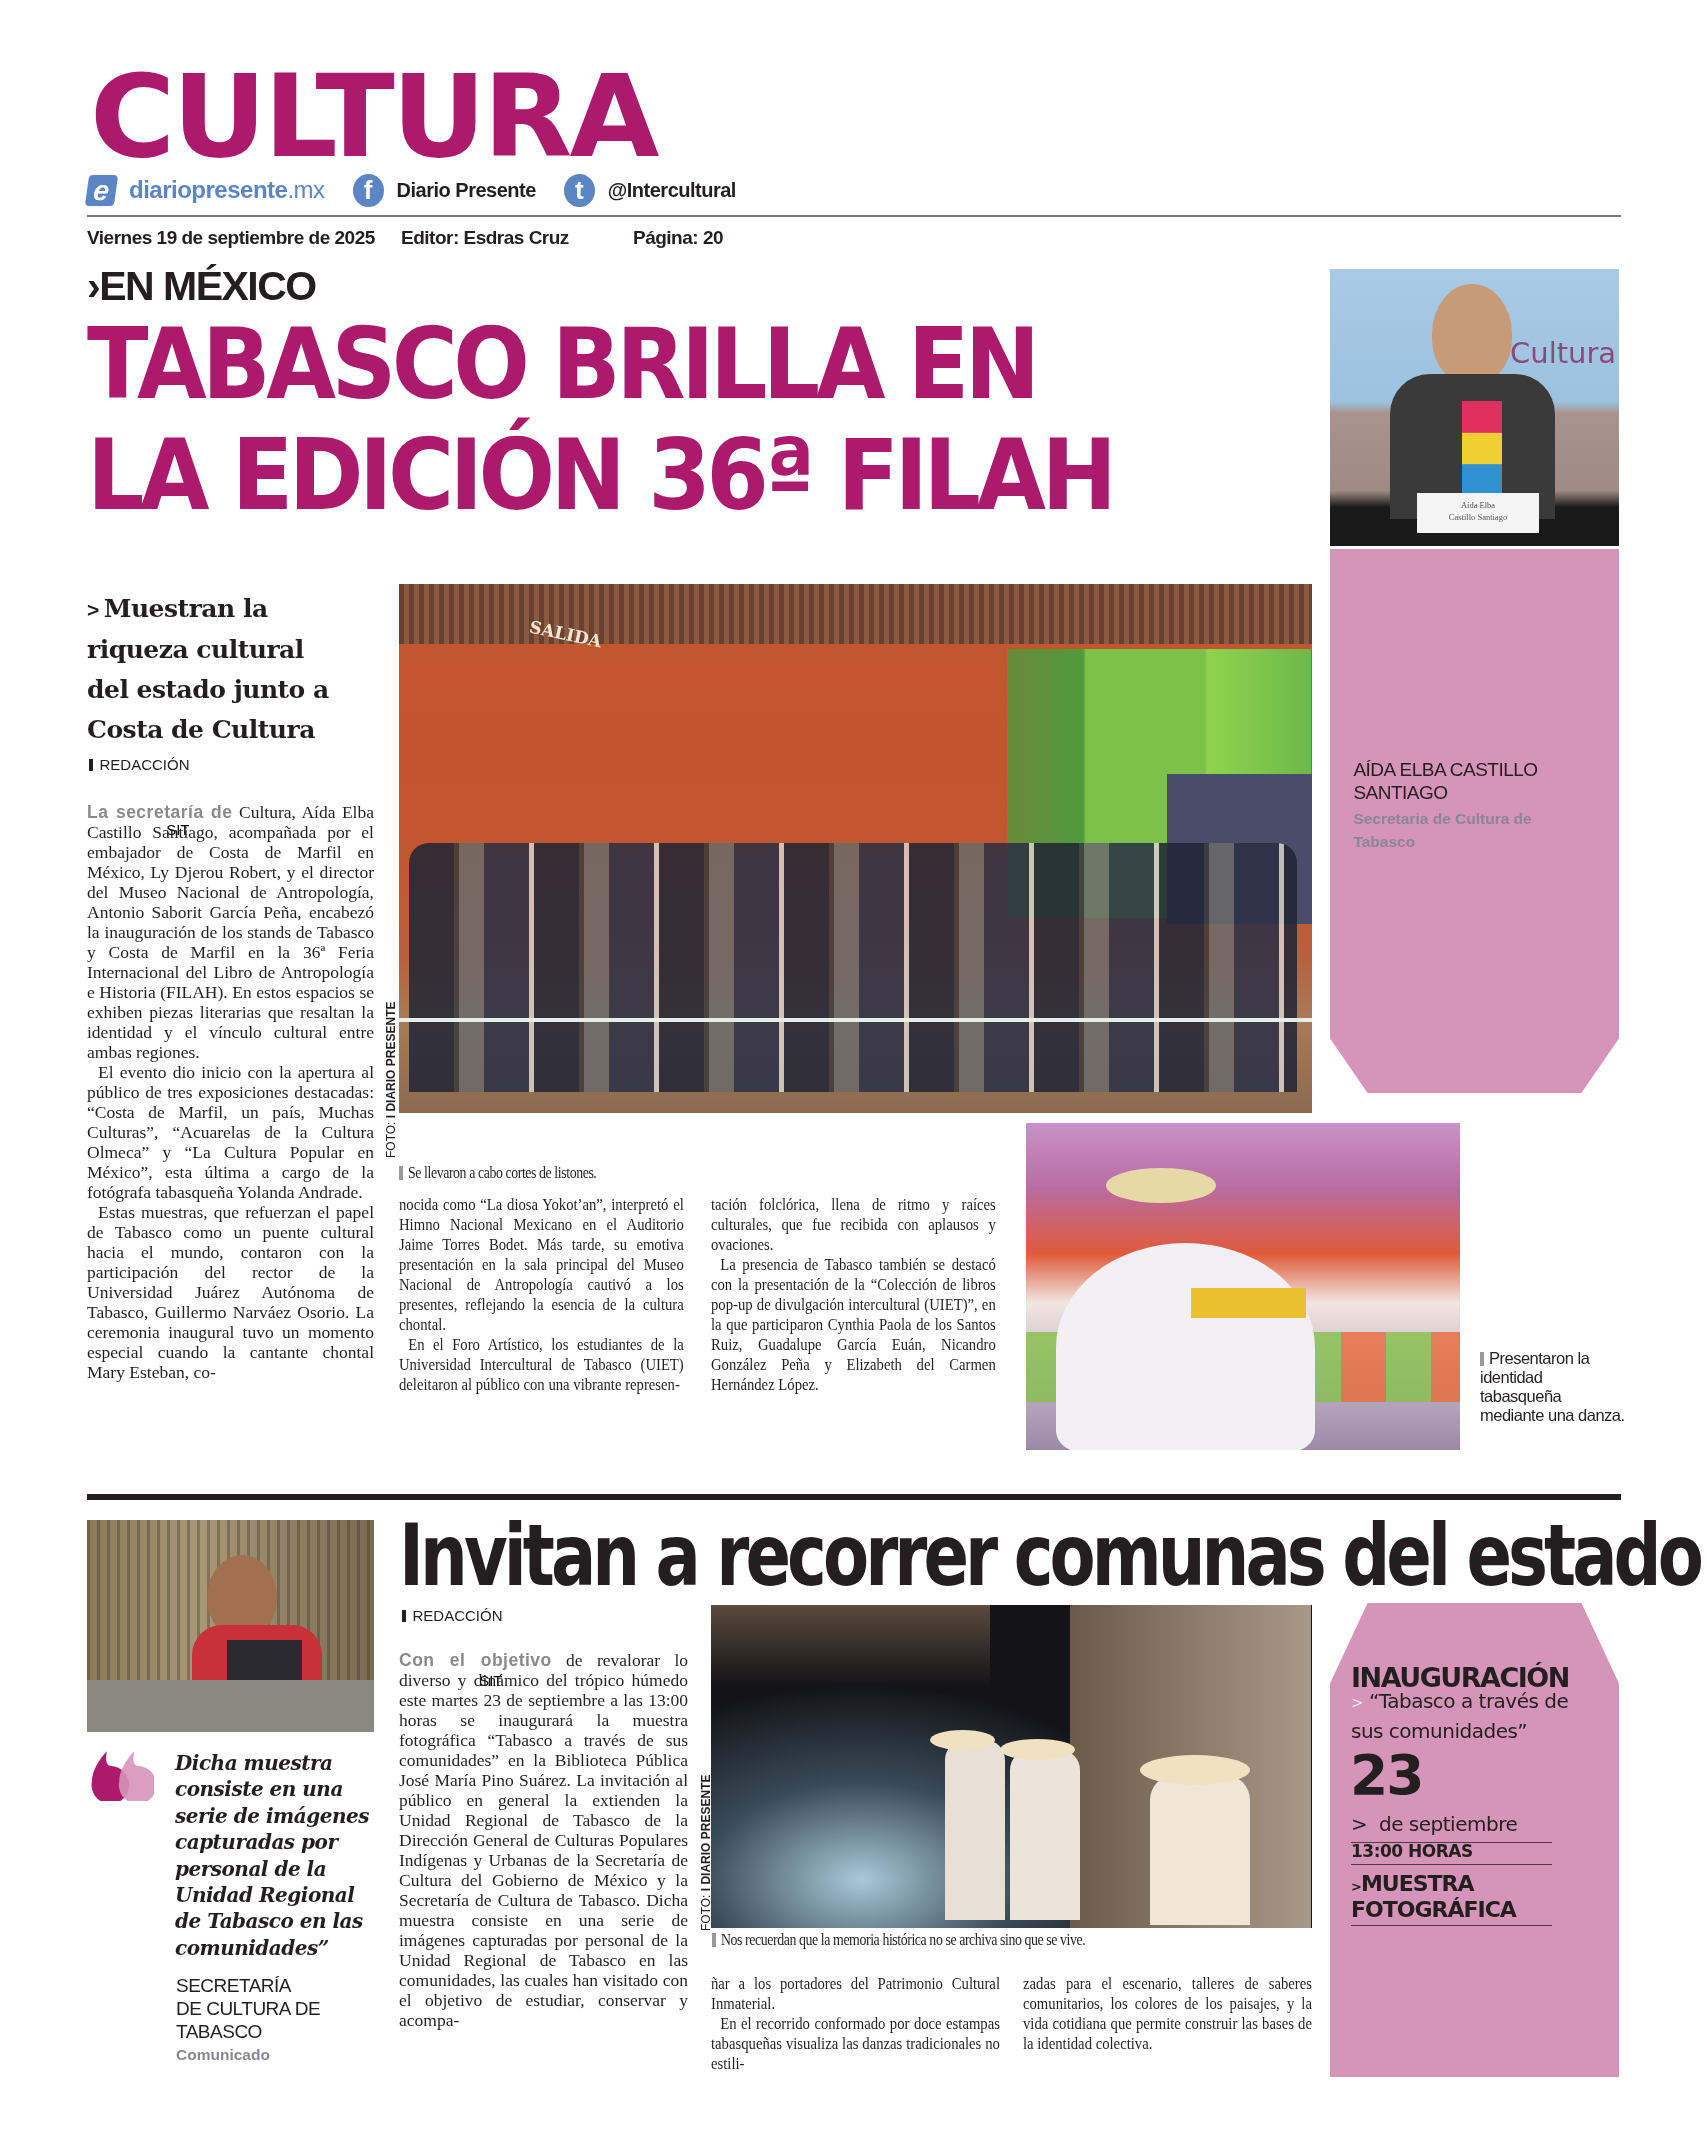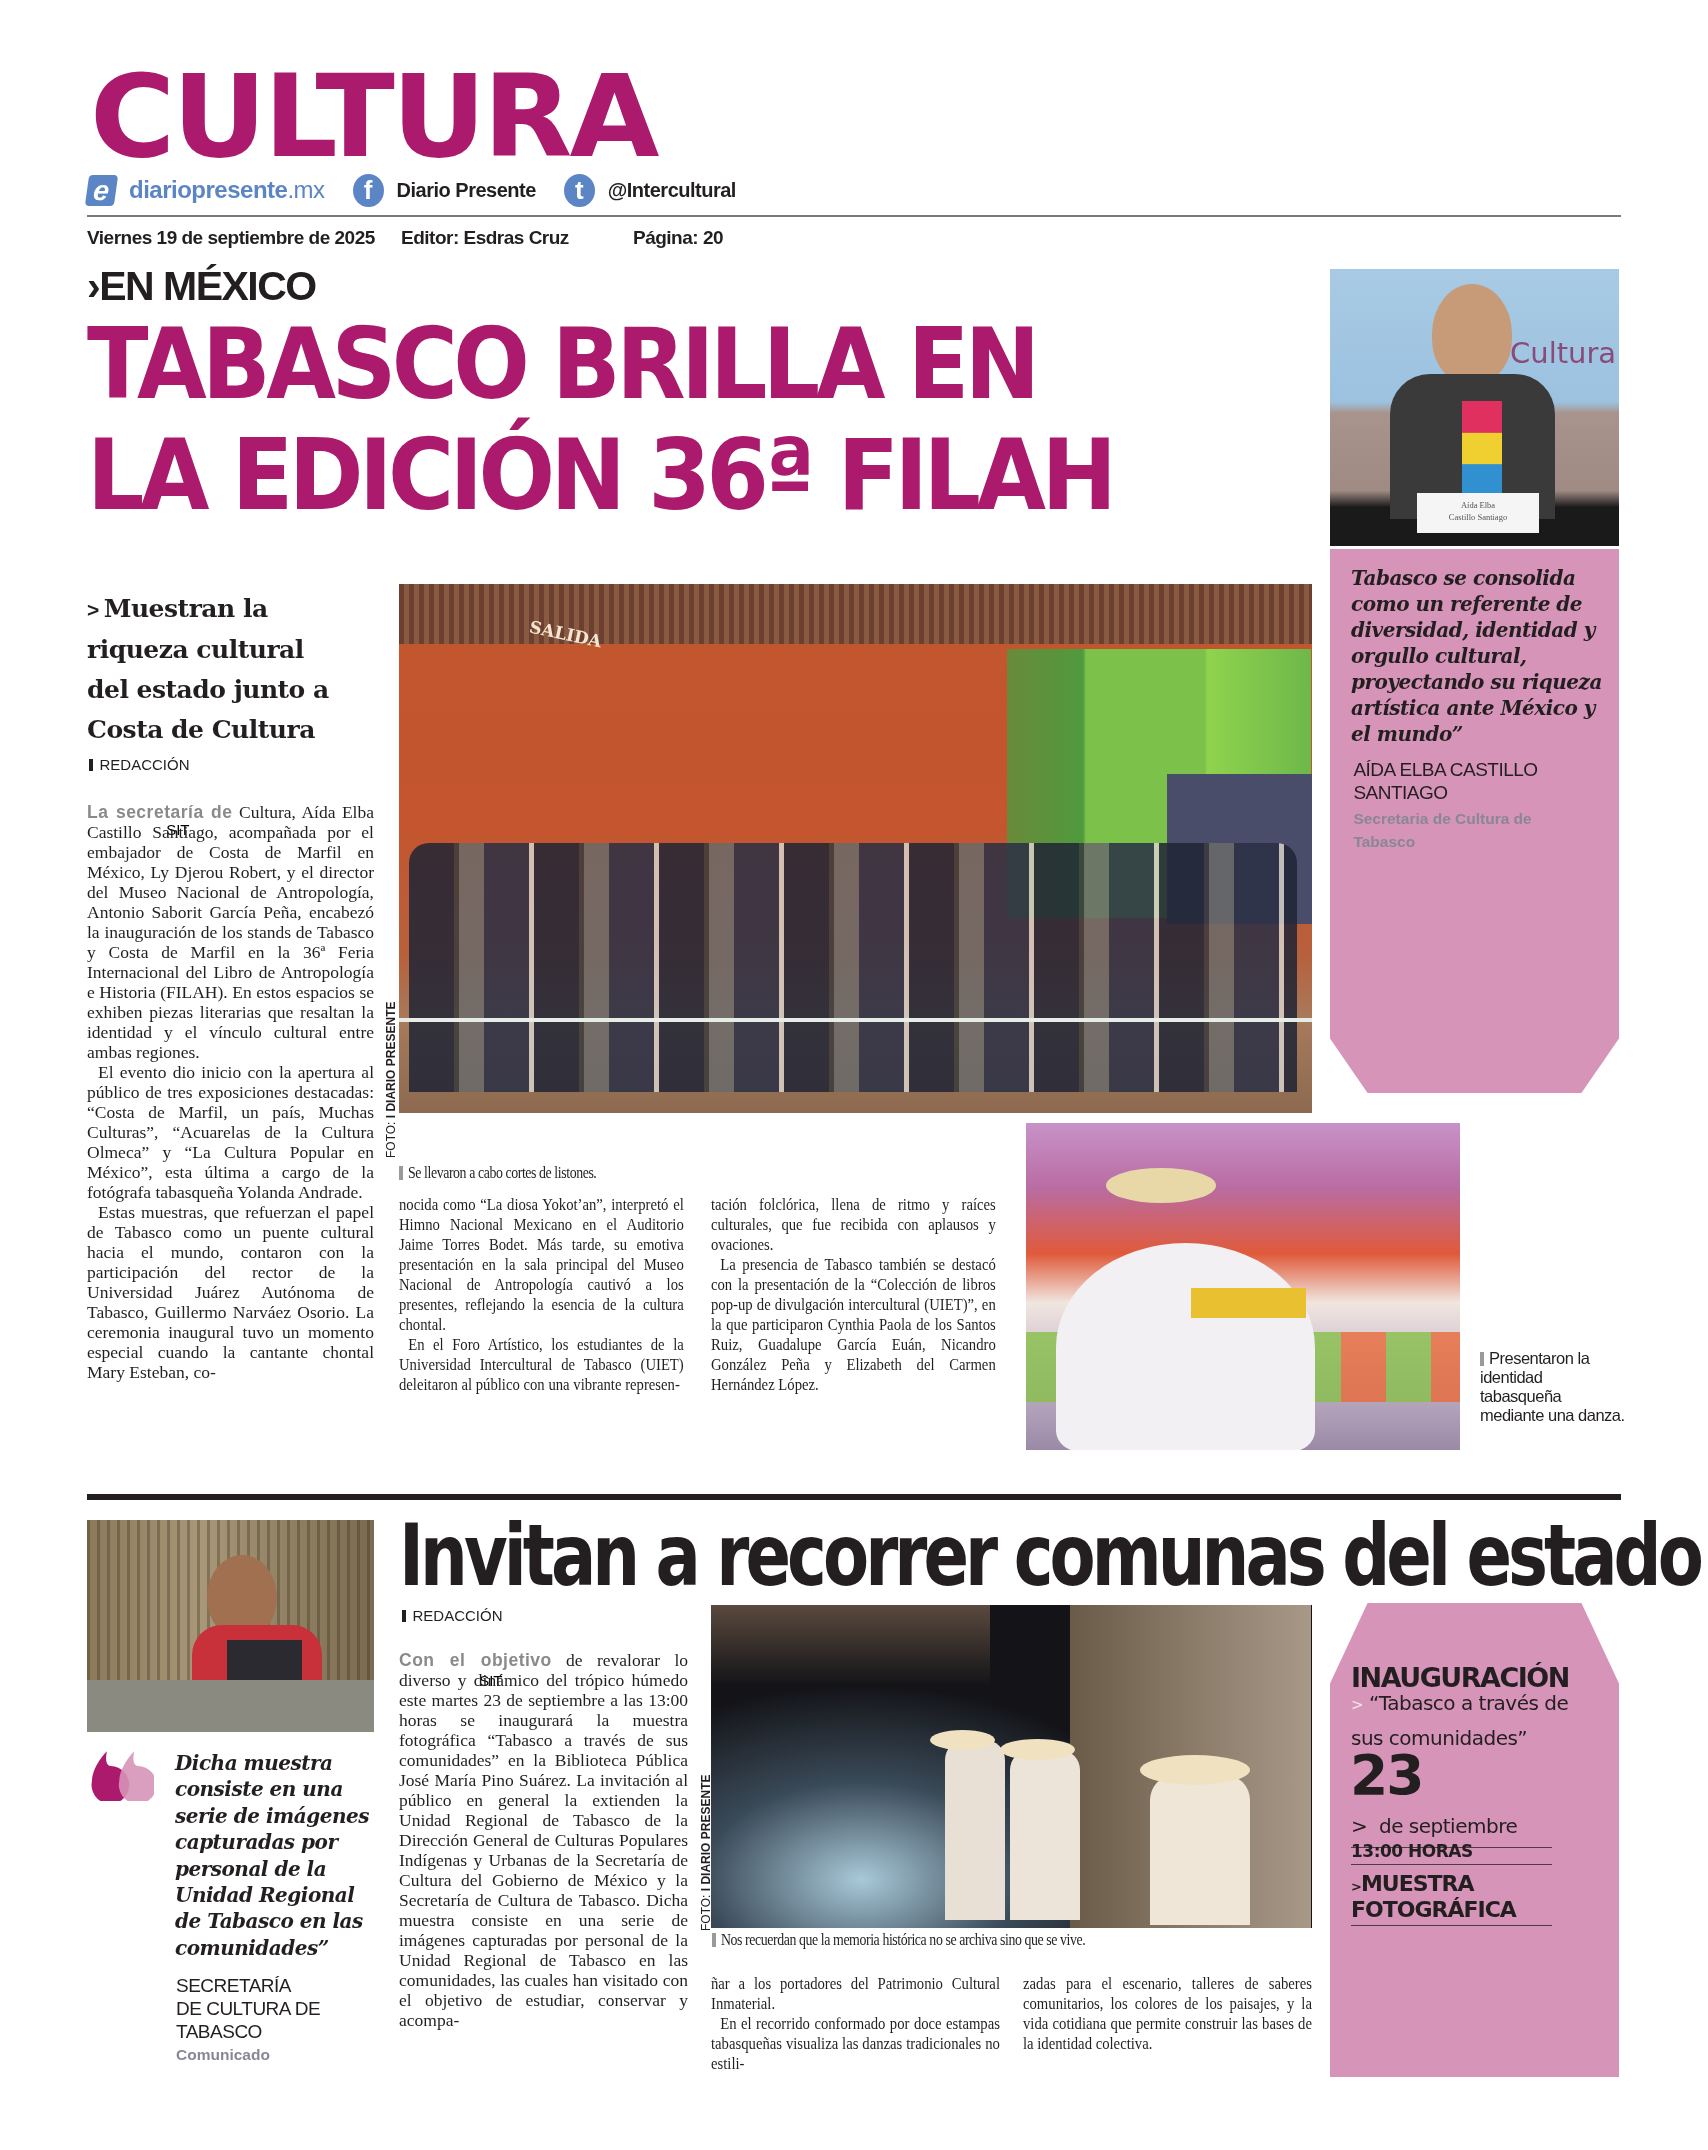--- a/index.html
+++ b/index.html
@@ -50,21 +50,21 @@
   .quote-author { font-family: "Liberation Sans", sans-serif; font-size: 19px; line-height: 23px; color: #231f20; letter-spacing: -0.5px; }
   .quote-role { font-family: "Liberation Sans", sans-serif; font-weight: bold; font-size: 15.5px; line-height: 23px; color: #8a8794; }
 
   .section-rule { left: 87px; top: 1494px; width: 1534px; height: 6px; background: #231f20; }
 
   .headline2 { left: 399px; top: 1506px; font-family: "DejaVu Sans", sans-serif; font-weight: bold; font-size: 85px; line-height: 100px; color: #231f20; letter-spacing: -5px; white-space: nowrap; transform: scaleX(0.79); transform-origin: left; }
 
   .pull-quote-text { font-family: "DejaVu Serif", serif; font-style: italic; font-weight: bold; font-size: 20px; line-height: 26.4px; color: #231f20; letter-spacing: -0.5px; }
 
   .info-title { font-family: "DejaVu Sans", sans-serif; font-weight: bold; font-size: 27px; letter-spacing: -1.5px; color: #231f20; }
-  .info-sub { font-family: "DejaVu Sans", sans-serif; font-size: 20px; line-height: 33px; color: #231f20; letter-spacing: -0.5px; }
+  .info-sub { font-family: "DejaVu Sans", sans-serif; font-size: 20px; line-height: 28px; color: #231f20; letter-spacing: -0.5px; }
   .info-day { font-family: "DejaVu Sans", sans-serif; font-weight: bold; font-size: 55px; line-height: 55px; color: #231f20; letter-spacing: -2px; }
   .info-line { border-bottom: 1px solid #4a3d45; }
 </style>
 </head>
 <body>
 
 <div class="abs section-title">CULTURA</div>
 
 <div class="abs social-row">
   <div class="site-logo">e</div>
@@ -140,21 +140,20 @@
   <div class="abs" style="left:102px; top:15px; width:80px; height:100px; background:#c79a78; border-radius: 50% 50% 45% 45%;"></div>
   <div class="abs" style="left:60px; top:105px; width:165px; height:145px; background:#3a3a3a; border-radius: 40px 40px 0 0;"></div>
   <div class="abs" style="left:132px; top:132px; width:40px; height:95px; background: linear-gradient(180deg,#e03060 0%,#e03060 33%,#f0d030 34%,#f0d030 66%,#3090d0 67%,#3090d0 100%);"></div>
   <div class="abs" style="left:87px; top:224px; width:122px; height:40px; background:#f5f5f5; font-family:'Liberation Serif',serif; font-size:8.5px; color:#555; text-align:center; padding-top:6px; line-height:12px;">
     <div>Aída Elba</div>
     <div>Castillo Santiago</div>
   </div>
 </div>
 
 <div class="abs pink-box" style="left:1330px; top:549px; width:289px; height:544px; clip-path: polygon(0 0, 100% 0, 100% 90%, 87% 100%, 13% 100%, 0 90%);">
-  <div class="abs quote-text" style="left:21px; top:16px; width:259px;">Tabasco se consolida como un referente de diversidad, identidad y orgullo cultural, proyectando su riqueza artística ante México y el mundo”</div>
   <div class="abs quote-author" style="left:23.4px; top:209px; width:209px;">AÍDA ELBA CASTILLO SANTIAGO</div>
   <div class="abs quote-role" style="left:23.4px; top:258px; width:190px;">Secretaria de Cultura de Tabasco</div>
 </div>
 
 <div class="abs section-rule"></div>
 
 <div class="abs photo" style="left:87px; top:1520px; width:287px; height:212px; background: linear-gradient(90deg,#8a7a5a 0%,#a89878 40%,#7a6a50 100%);">
   <div class="abs" style="left:0; top:0; width:287px; height:212px; background: repeating-linear-gradient(90deg, rgba(60,50,30,0.35) 0 3px, transparent 3px 10px);"></div>
   <div class="abs" style="left:120px; top:35px; width:70px; height:85px; background:#a07050; border-radius:50%;"></div>
   <div class="abs" style="left:105px; top:105px; width:130px; height:107px; background:#c8303a; border-radius: 30px 30px 0 0;"></div>

